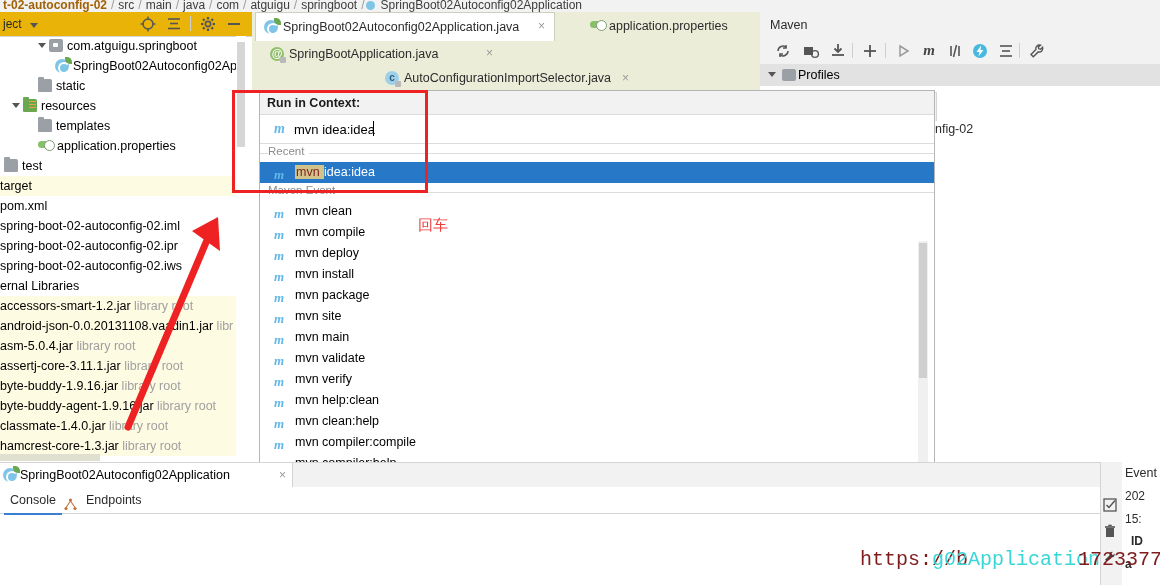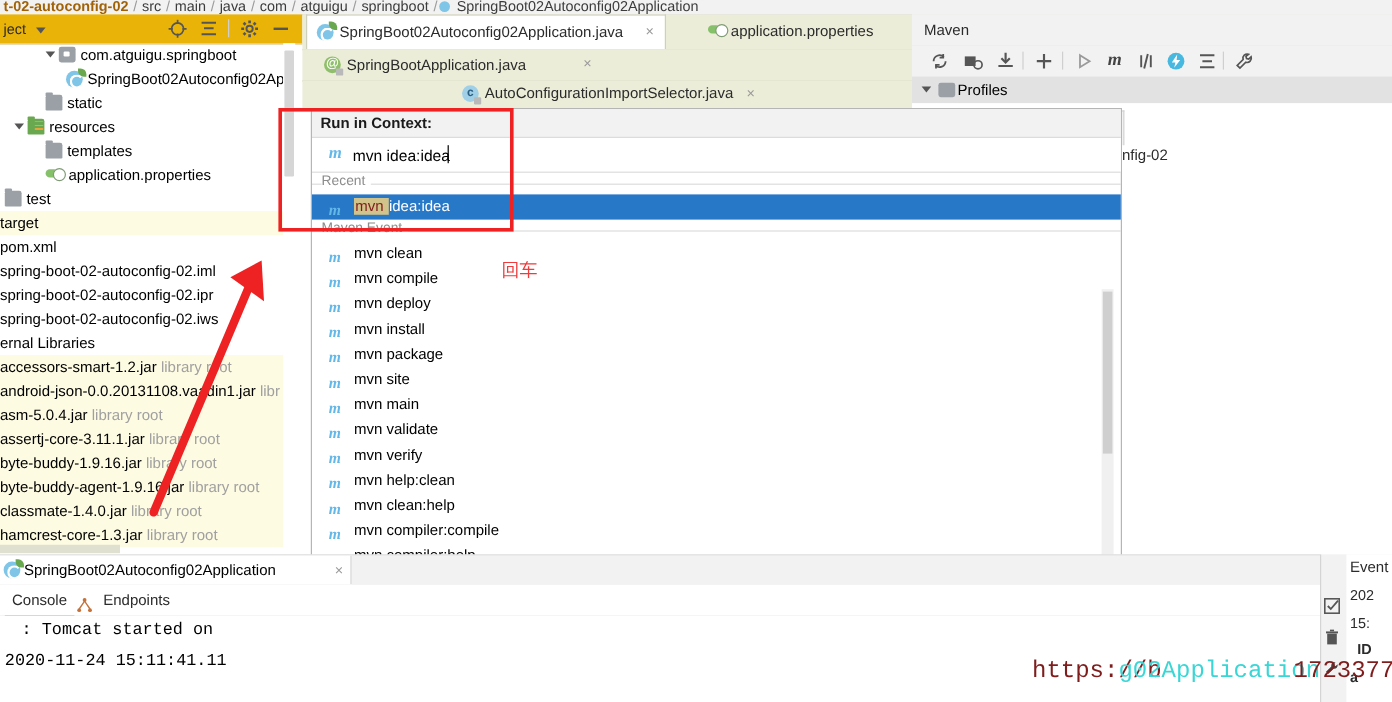--- a/index.html
+++ b/index.html
@@ -480,24 +480,20 @@
               <circle cx="6.5" cy="2" r="1.6" fill="#c4713a"></circle>
               <circle cx="2" cy="10.5" r="1.6" fill="#c4713a"></circle>
               <circle cx="11" cy="10.5" r="1.6" fill="#c4713a"></circle>
               <line x1="6.5" y1="3" x2="2" y2="9.5" stroke="#c4713a" stroke-width="1.1"></line>
               <line x1="6.5" y1="3" x2="11" y2="9.5" stroke="#c4713a" stroke-width="1.1"></line>
             </svg>
         </span>
         <span>Endpoints</span>
       </div>
     </div>
-    <div class="console">
-      <span class="cline" style="top:4px;left:18px">: Tomcat started on</span>
-      <span class="cline" style="top:30px;left:4px">2020-11-24 15:11:41.11</span>
-    </div>
 
   </div>
 
   <div class="stripe"></div>
   <div class="eventlog"></div>
   <span class="ev-title">Event L</span>
   <span class="ev-line" style="top:489px">202</span>
   <span class="ev-line" style="top:512px">15:</span>
   <span class="ev-line ev-bold" style="top:534px;left:1131px">ID</span>
   <span class="ev-line ev-bold" style="top:557px">a</span>

